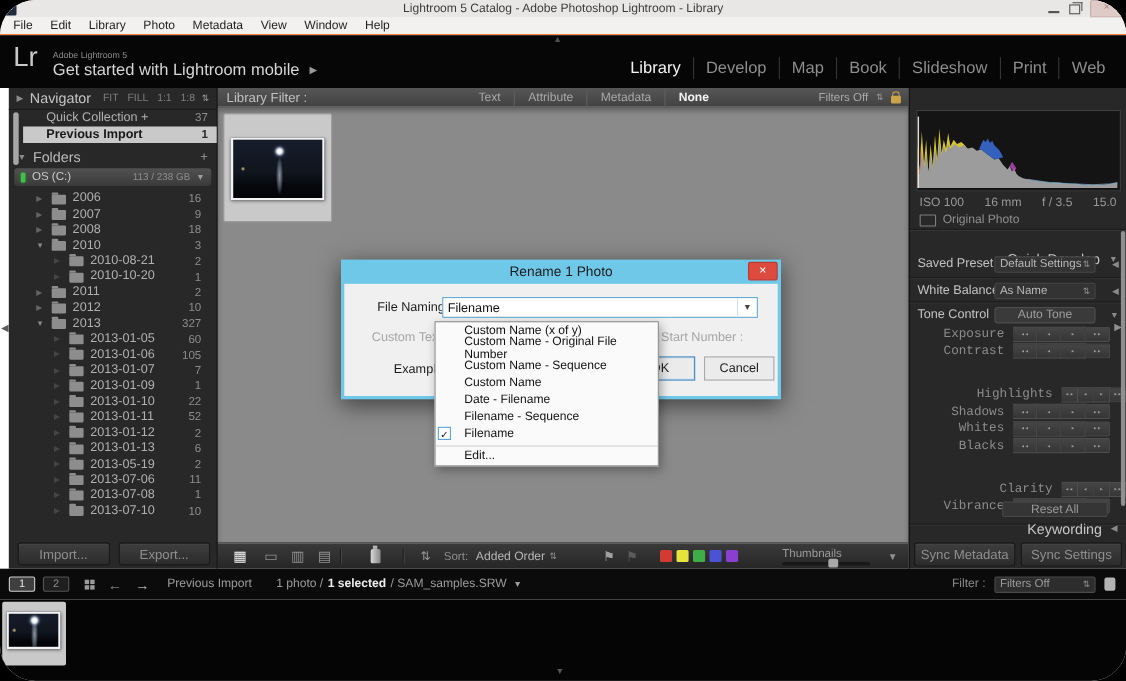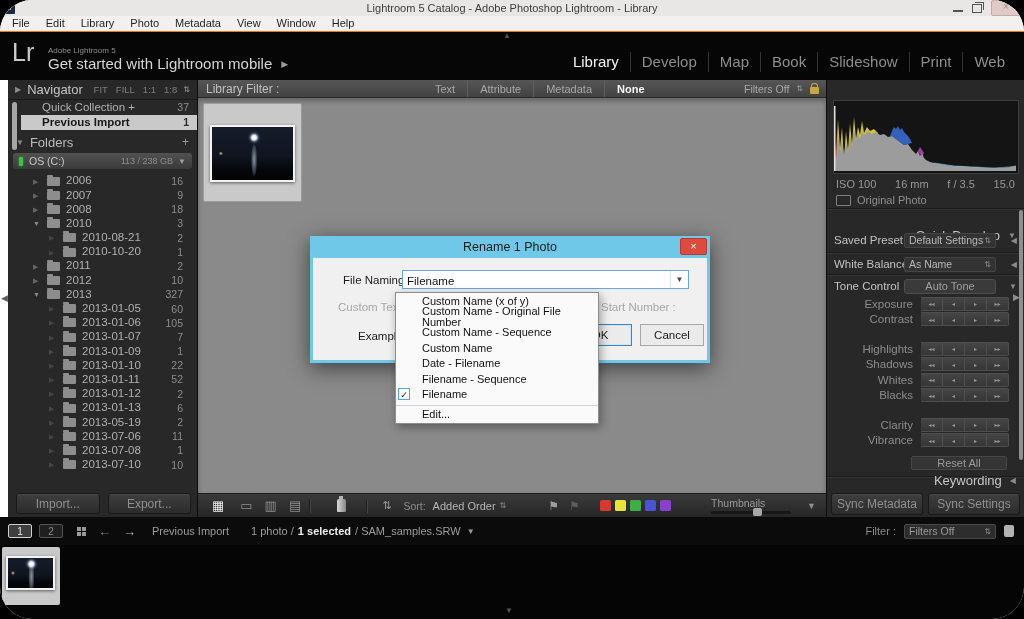--- a/index.html
+++ b/index.html
@@ -119,23 +119,23 @@
   #qd-header{position:absolute;top:130px;left:0;right:0;height:18px;}
   .qd-row{position:absolute;left:0;right:0;height:16px;display:flex;align-items:center;}
   .qd-label{font-size:11.5px;color:#c2c2c2;margin-left:7px;}
   .qd-ctl{position:absolute;left:77px;width:92px;height:15px;background:#333;border:1px solid #454545;border-radius:2px;
           display:flex;align-items:center;box-sizing:border-box;padding:0 4px;}
   .qd-ctl .val{font-size:10.5px;color:#b8b8b8;white-space:nowrap;}
   .qd-ctl .stp2{margin-left:auto;}
   .qd-side{position:absolute;right:7px;font-size:8px;color:#8a8a8a;}
   #auto-tone{position:absolute;left:77px;width:92px;height:15px;background:#3a3a3a;border:1px solid #4e4e4e;border-radius:3px;
              font-size:11px;color:#9e9e9e;display:flex;align-items:center;justify-content:center;box-sizing:border-box;}
-  #qd-adjust{position:absolute;left:0;right:0;top:216px;}
+  #qd-adjust{position:absolute;left:0;right:0;top:216px;font-family:Liberation Mono, monospace;}
   .adj-row{display:flex;align-items:center;height:15.5px;}
-  .adj-row.gap{margin-top:14px;}
+  .adj-row.gap{margin-top:24px;padding-left:44px;}
   .adj-label{flex:none;width:86px;text-align:right;padding-right:8px;font-size:11.5px;color:#8c8c8c;}
   .adj-btn{width:21px;height:12px;background:linear-gradient(#454545,#363636);border:1px solid #4e4e4e;border-left:none;
            color:#999;font-size:6px;display:flex;align-items:center;justify-content:center;}
   .adj-btn:first-of-type{border-left:1px solid #4e4e4e;border-radius:2px 0 0 2px;}
   .adj-btn:last-of-type{border-radius:0 2px 2px 0;}
   #reset-all{position:absolute;left:84px;top:376px;width:96px;height:14px;background:#353535;border:1px solid #474747;border-radius:2px;
              font-size:11px;color:#9a9a9a;display:flex;align-items:center;justify-content:center;box-sizing:border-box;}
   #kw-header{position:absolute;top:375px;left:0;right:0;height:18px;}
   #sync-row{position:absolute;left:4px;right:4px;bottom:2px;height:22px;display:flex;gap:5px;}
   #right-scroll{position:absolute;right:1px;top:130px;width:4px;height:250px;background:#8f8f8f;border-radius:2px;}

